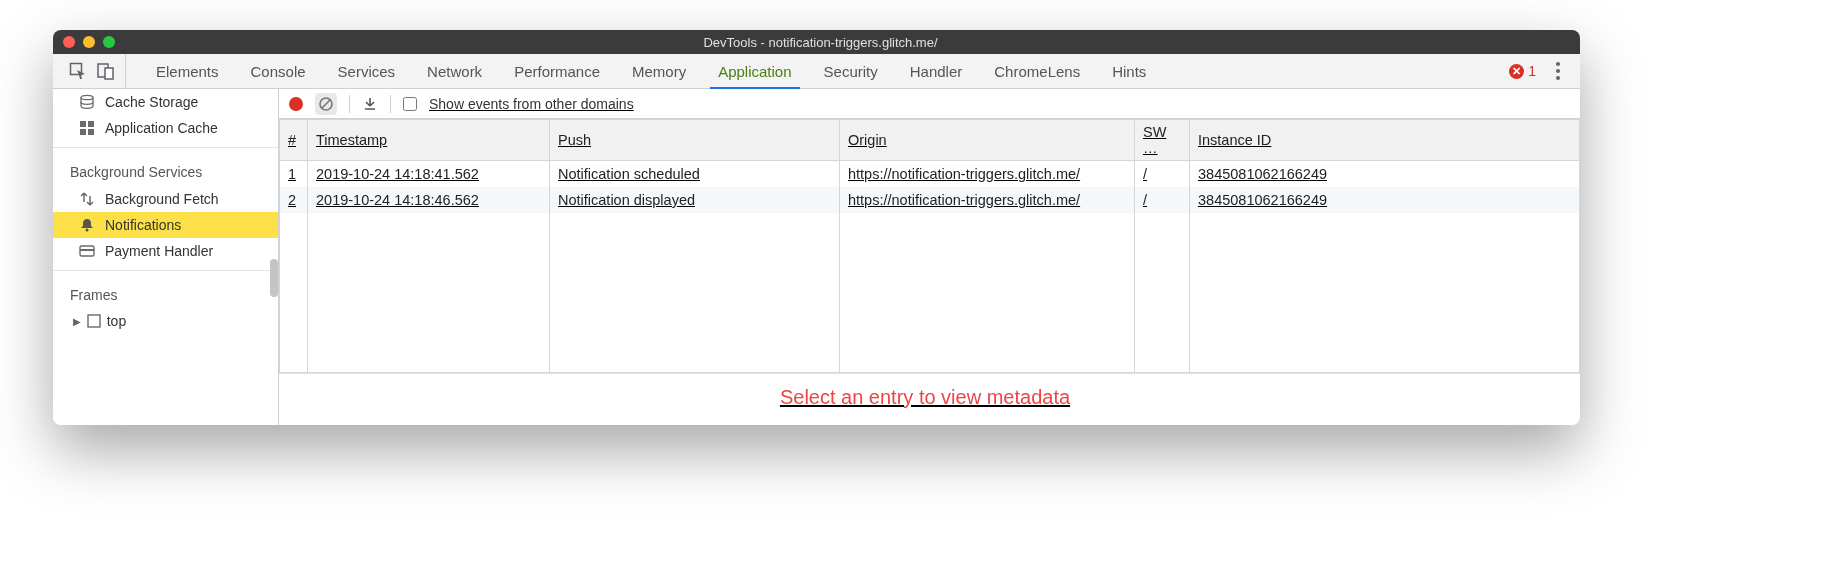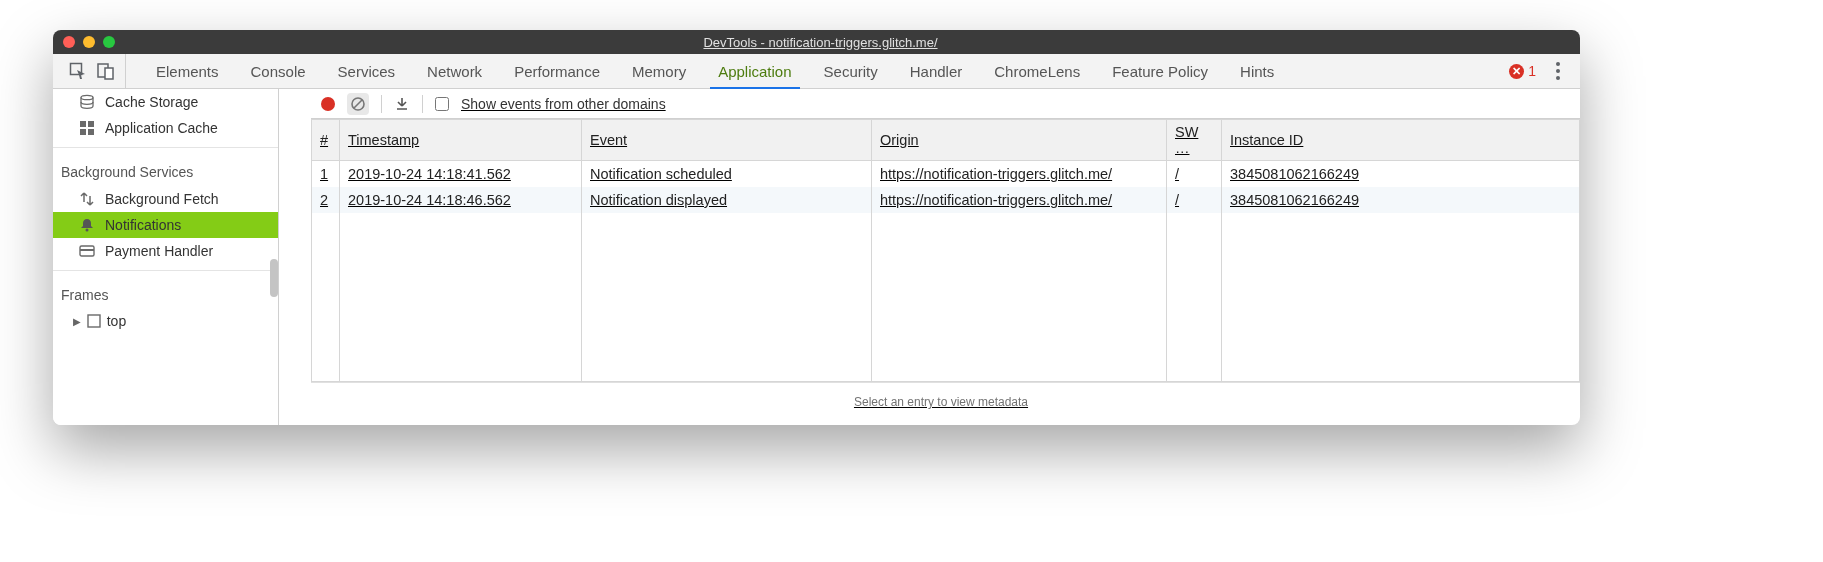--- a/index.html
+++ b/index.html
@@ -19,21 +19,21 @@
     background: #3b3b3b;
     display: flex; align-items: center;
     position: relative;
     flex: 0 0 24px;
   }
   .traffic { display:flex; gap:8px; margin-left:10px; }
   .tl { width:12px; height:12px; border-radius:50%; }
   .tl.red{background:#ff5f57;} .tl.yellow{background:#febc2e;} .tl.green{background:#28c840;}
   .titlebar-title {
     position:absolute; left:8px; right:0; text-align:center;
-    color:#e0e0e0; font-size:13px; font-weight:400;text-decoration:underline;
+    color:#e0e0e0; font-size:13px; font-weight:400;
   }
   .tabbar {
     height: 35px; flex:0 0 35px;
     display:flex; align-items:center;
     border-bottom:1px solid #d0d0d0;
     background:#f3f3f3;
     padding: 0 6px;
     font-size:15px;
     color:#555;
   }
@@ -41,33 +41,33 @@
   .tabbar .tabs { display:flex; align-items:stretch; height:100%; gap:0; }
   .tab { padding:0 16px; display:flex; align-items:center; cursor:default; color:#555; position:relative;}
   .tab.active { color:#4d7c0f; }
   .tab.active::after { content:""; position:absolute; left:8px; right:8px; bottom:-1px; height:2px; background:#1a73e8;}
   .tabbar .right { margin-left:auto; display:flex; align-items:center; gap:12px; padding-right:6px; }
   .err-badge { display:flex; align-items:center; gap:4px; color:#d93025; font-size:14px;}
   .err-badge .circ{width:15px;height:15px;border-radius:50%;background:#d93025;display:flex;align-items:center;justify-content:center;color:#fff;font-size:11px;font-weight:bold;}
   .kebab { display:flex; flex-direction:column; gap:3px; padding:0 8px;}
   .kebab span{width:4px;height:4px;background:#5f6368;border-radius:50%;}
 
-  .body { flex:1; display:flex; min-height:0;gap:32px;}
+  .body { flex:1; display:flex; min-height:0;}
 
   .sidebar {
     width:226px; flex:0 0 226px;
     border-right:1px solid #d0d0d0;
     background:#fff;
     overflow:hidden;
     font-size:14px; color:#333;
     position:relative;
   }
-  .sb-group-title { padding:10px 8px 6px 8px; color:#555;}
+  .sb-group-title { padding:10px 8px 6px 17px; color:#555;}
   .sb-item { display:flex; align-items:center; gap:10px; padding:5px 8px 5px 26px; color:#333; height:26px;}
-  .sb-item.selected { background:#84cc16; }
+  .sb-item.selected { background:#fde047; }
   .sb-item .ic { width:16px; height:16px; display:flex; align-items:center; justify-content:center; color:#6a6a6a;}
   .sb-divider { height:1px; background:#e4e4e4; margin:6px 0;}
   .frames-row { display:flex; align-items:center; gap:6px; padding:4px 8px 4px 20px;}
   .tri { font-size:10px; color:#666;}
   .scrollthumb { position:absolute; right:0; top:170px; width:8px; height:38px; background:#c4c4c4; border-radius:4px;}
 
   .main { flex:1; display:flex; flex-direction:column; min-width:0;text-decoration:underline;}
   .toolbar {
     height:30px; flex:0 0 30px;
     border-bottom:1px solid #d0d0d0;
@@ -89,21 +89,21 @@
     text-align:left; font-weight:400; color:#222;
     background:#f1f1f1; border:1px solid #d6d6d6; padding:4px 8px;
     height:26px;
   }
   tbody td { border-left:1px solid #d6d6d6; border-right:1px solid #d6d6d6; padding:4px 8px; height:26px;}
   tbody tr:nth-child(even){ background:#f4f8fb;}
   col.c0{width:28px;} col.c1{width:242px;} col.c2{width:290px;} col.c3{width:295px;} col.c4{width:55px;}
   .table-empty { flex:1; border-top:none; border-left:1px solid #d6d6d6; border-right:1px solid #d6d6d6; border-bottom:1px solid #d6d6d6; position:relative;}
   .table-empty .vline{position:absolute;top:0;bottom:0;width:1px;background:#d6d6d6;}
   .placeholder {
-    text-align:center; color:#737373; font-size:12px; padding:12px 9px 16px 0;
+    text-align:center; color:#ef4444; font-size:20px; padding:12px 9px 16px 0;
     border-top:1px solid #e0e0e0;
   }
 
   svg { display:block; }
 </style>
 </head>
 <body>
 
 <div class="window">
 
@@ -135,21 +135,20 @@
       <div class="tab">Elements</div>
       <div class="tab">Console</div>
       <div class="tab">Services</div>
       <div class="tab">Network</div>
       <div class="tab">Performance</div>
       <div class="tab">Memory</div>
       <div class="tab active">Application</div>
       <div class="tab">Security</div>
       <div class="tab">Handler</div>
       <div class="tab">ChromeLens</div>
-      <div class="tab">Feature Policy</div>
       <div class="tab">Hints</div>
     </div>
     <div class="right">
       <div class="err-badge">
         <span class="circ">✕</span>
         <span>1</span>
       </div>
       <div class="kebab">
           <span></span>
           <span></span>
@@ -253,21 +252,21 @@
               <col class="c1">
               <col class="c2">
               <col class="c3">
               <col class="c4">
               <col>
             </colgroup>
           <thead>
             <tr>
               <th>#</th>
               <th>Timestamp</th>
-              <th>Event</th>
+              <th>Push</th>
               <th>Origin</th>
               <th>SW …</th>
               <th>Instance ID</th>
             </tr>
           </thead>
           <tbody>
             <tr>
               <td>1</td>
               <td>2019-10-24 14:18:41.562</td>
               <td>Notification scheduled</td>

